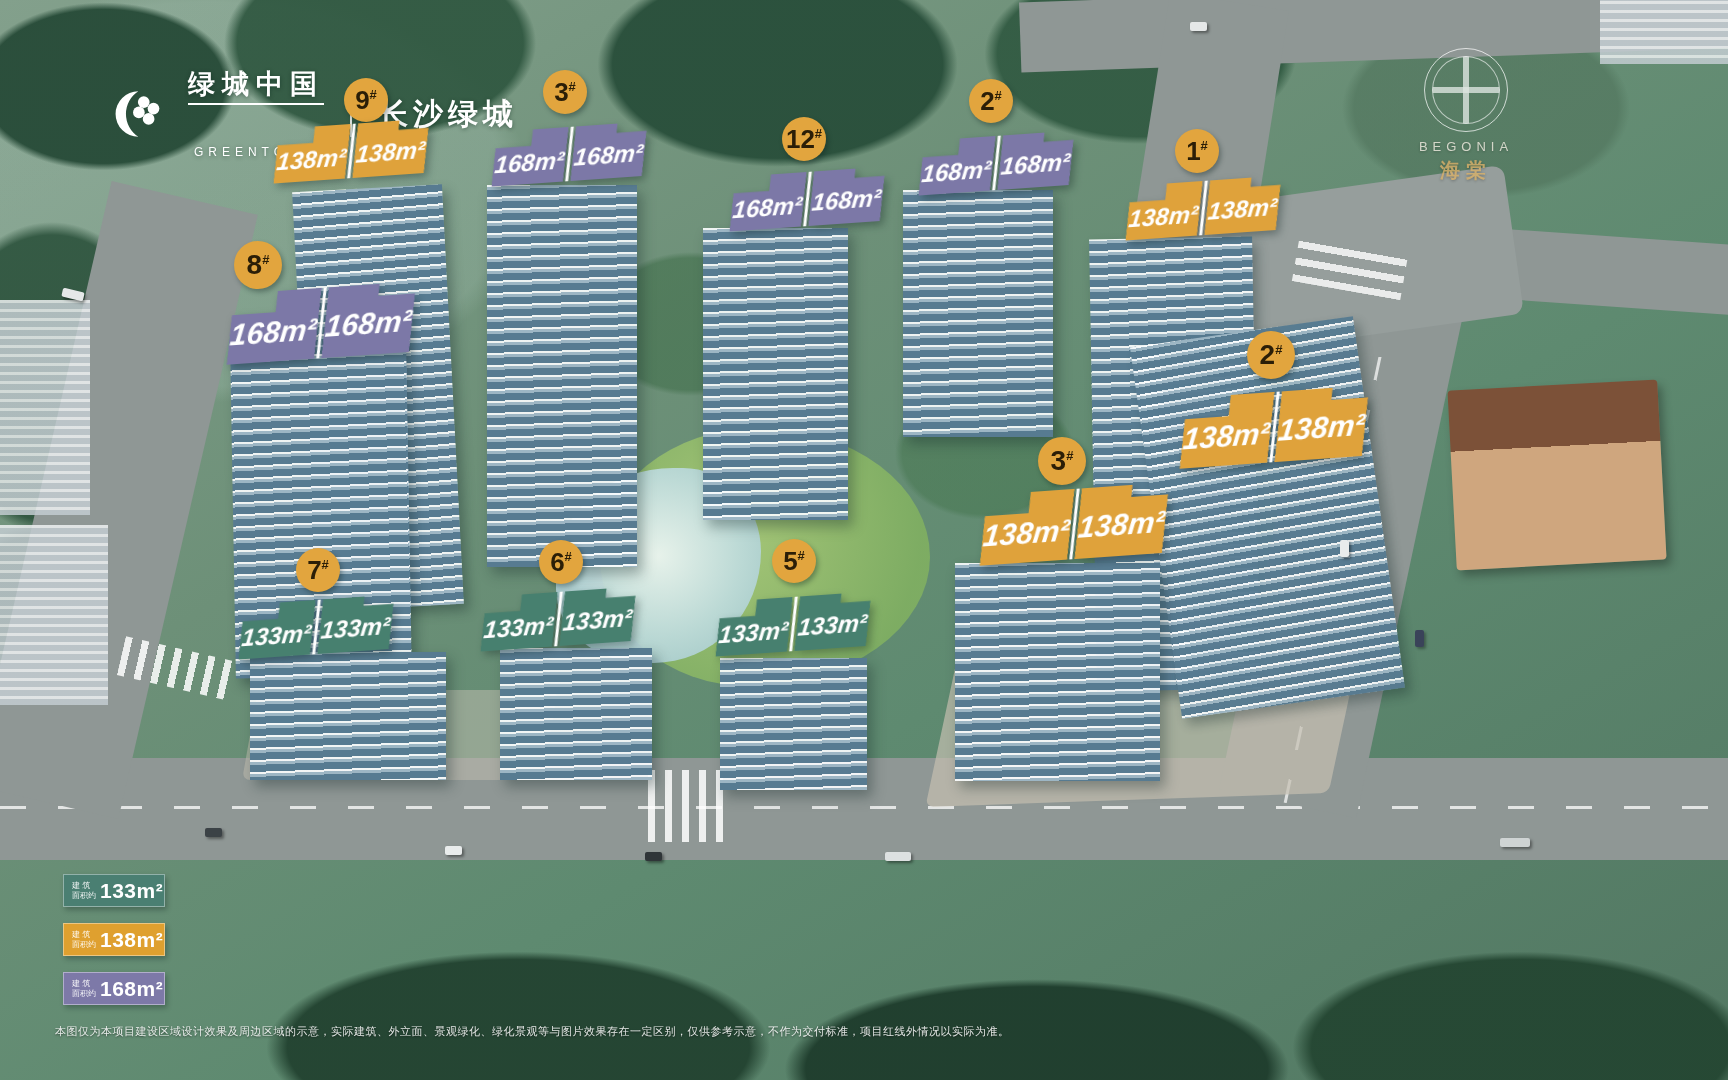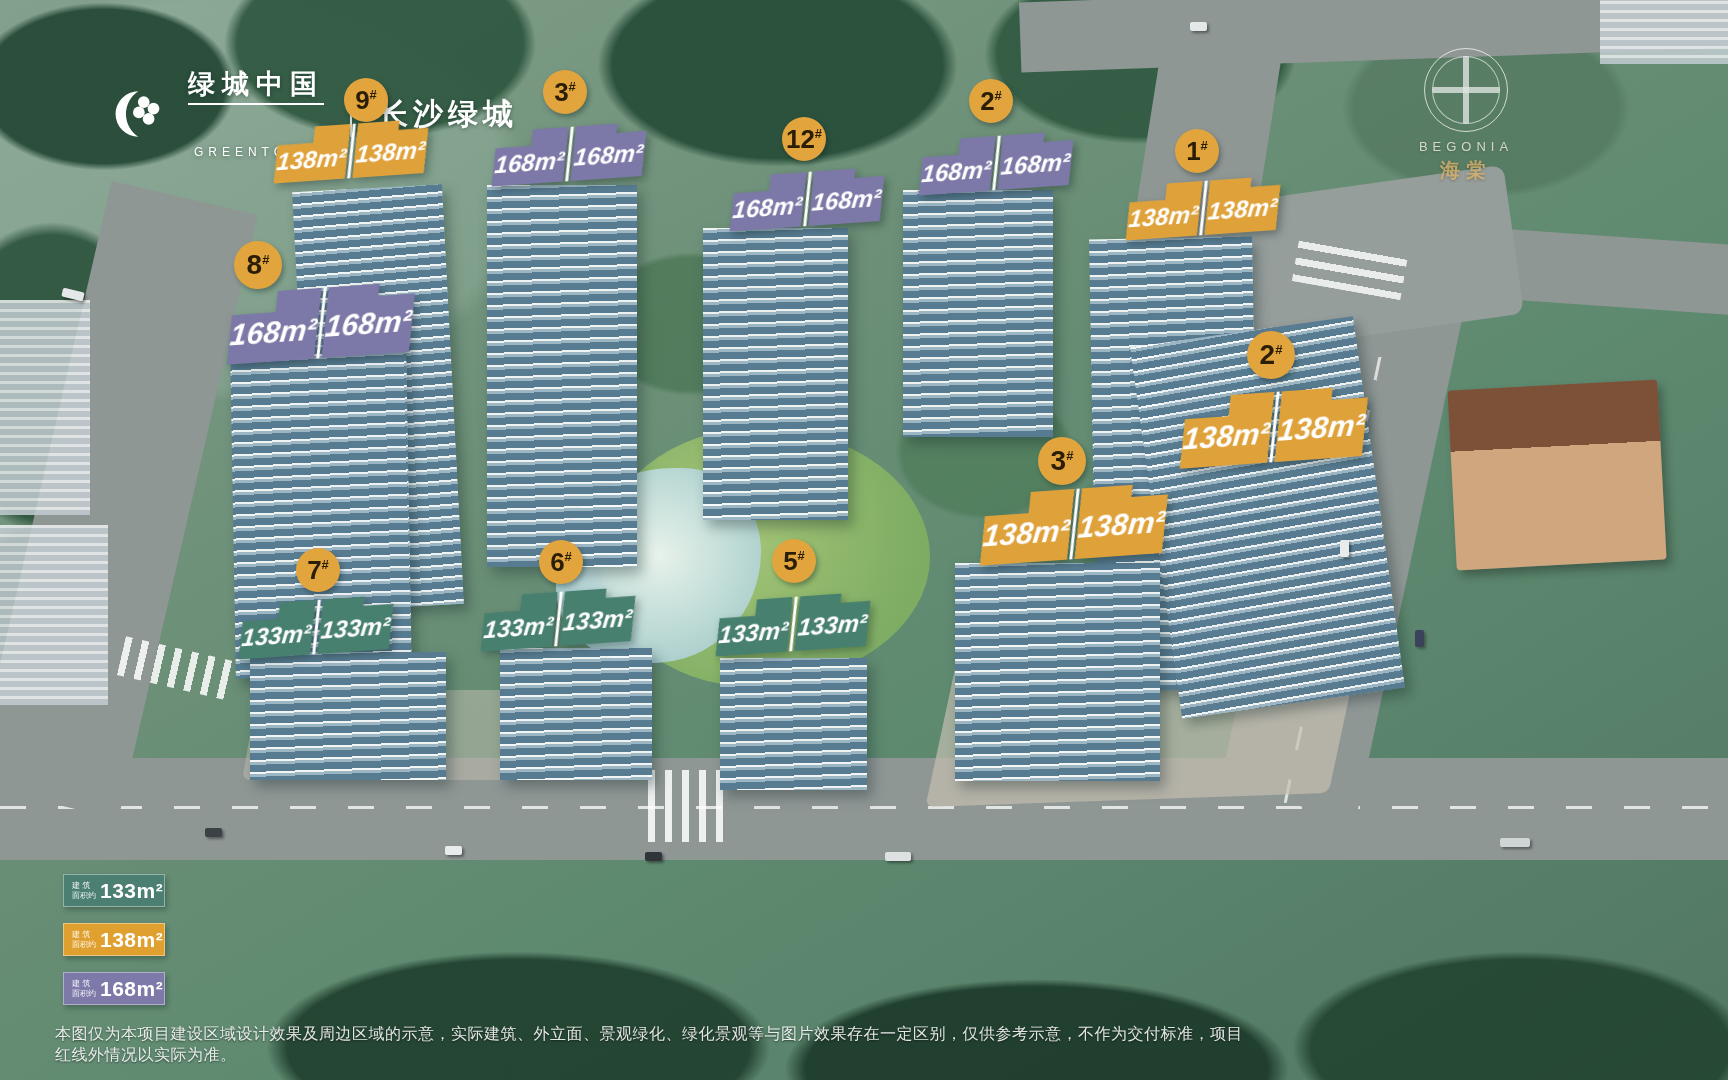--- a/index.html
+++ b/index.html
@@ -120,21 +120,21 @@
   .g7 {left:241px;top:600px;}  .g7  .badge{left:55px;top:-52px;}
   .g6 {left:483px;top:592px;}  .g6  .badge{left:56px;top:-52px;}
   .g5 {left:718px;top:597px;}  .g5  .badge{left:54px;top:-58px;}
   
   .legend{position:absolute;left:63px;top:874px;display:flex;flex-direction:column;gap:16px;}
   .legend-item{width:102px;height:33px;display:flex;align-items:center;padding-left:8px;box-sizing:border-box;
     color:#fff;border:1px solid rgba(255,255,255,.4);box-shadow:2px 3px 5px rgba(10,30,25,.3);}
   .legend-item .pre{font-size:8px;line-height:1.15;margin-right:4px;opacity:.92;white-space:nowrap;}
   .legend-item .val{font-size:21px;font-weight:600;letter-spacing:.5px;}
   .lg-green{background:#4A7F72;} .lg-orange{background:#DFA02F;} .lg-purple{background:#7D79A8;}
-  .disclaimer{position:absolute;left:55px;top:1024px;width:1200px;font-size:16px;
+  .disclaimer{position:absolute;left:55px;top:1024px;width:1200px;font-size:11px;
     color:rgba(255,255,255,.88);text-shadow:0 1px 2px rgba(0,0,0,.5);letter-spacing:.5px;}
 </style>
 </head>
 <body>
 
 <div class="layer bg-base"></div>
 <div class="layer bg-trees"></div>
 
 <div class="road road-bottom"></div>
 <div class="road road-left"></div>

